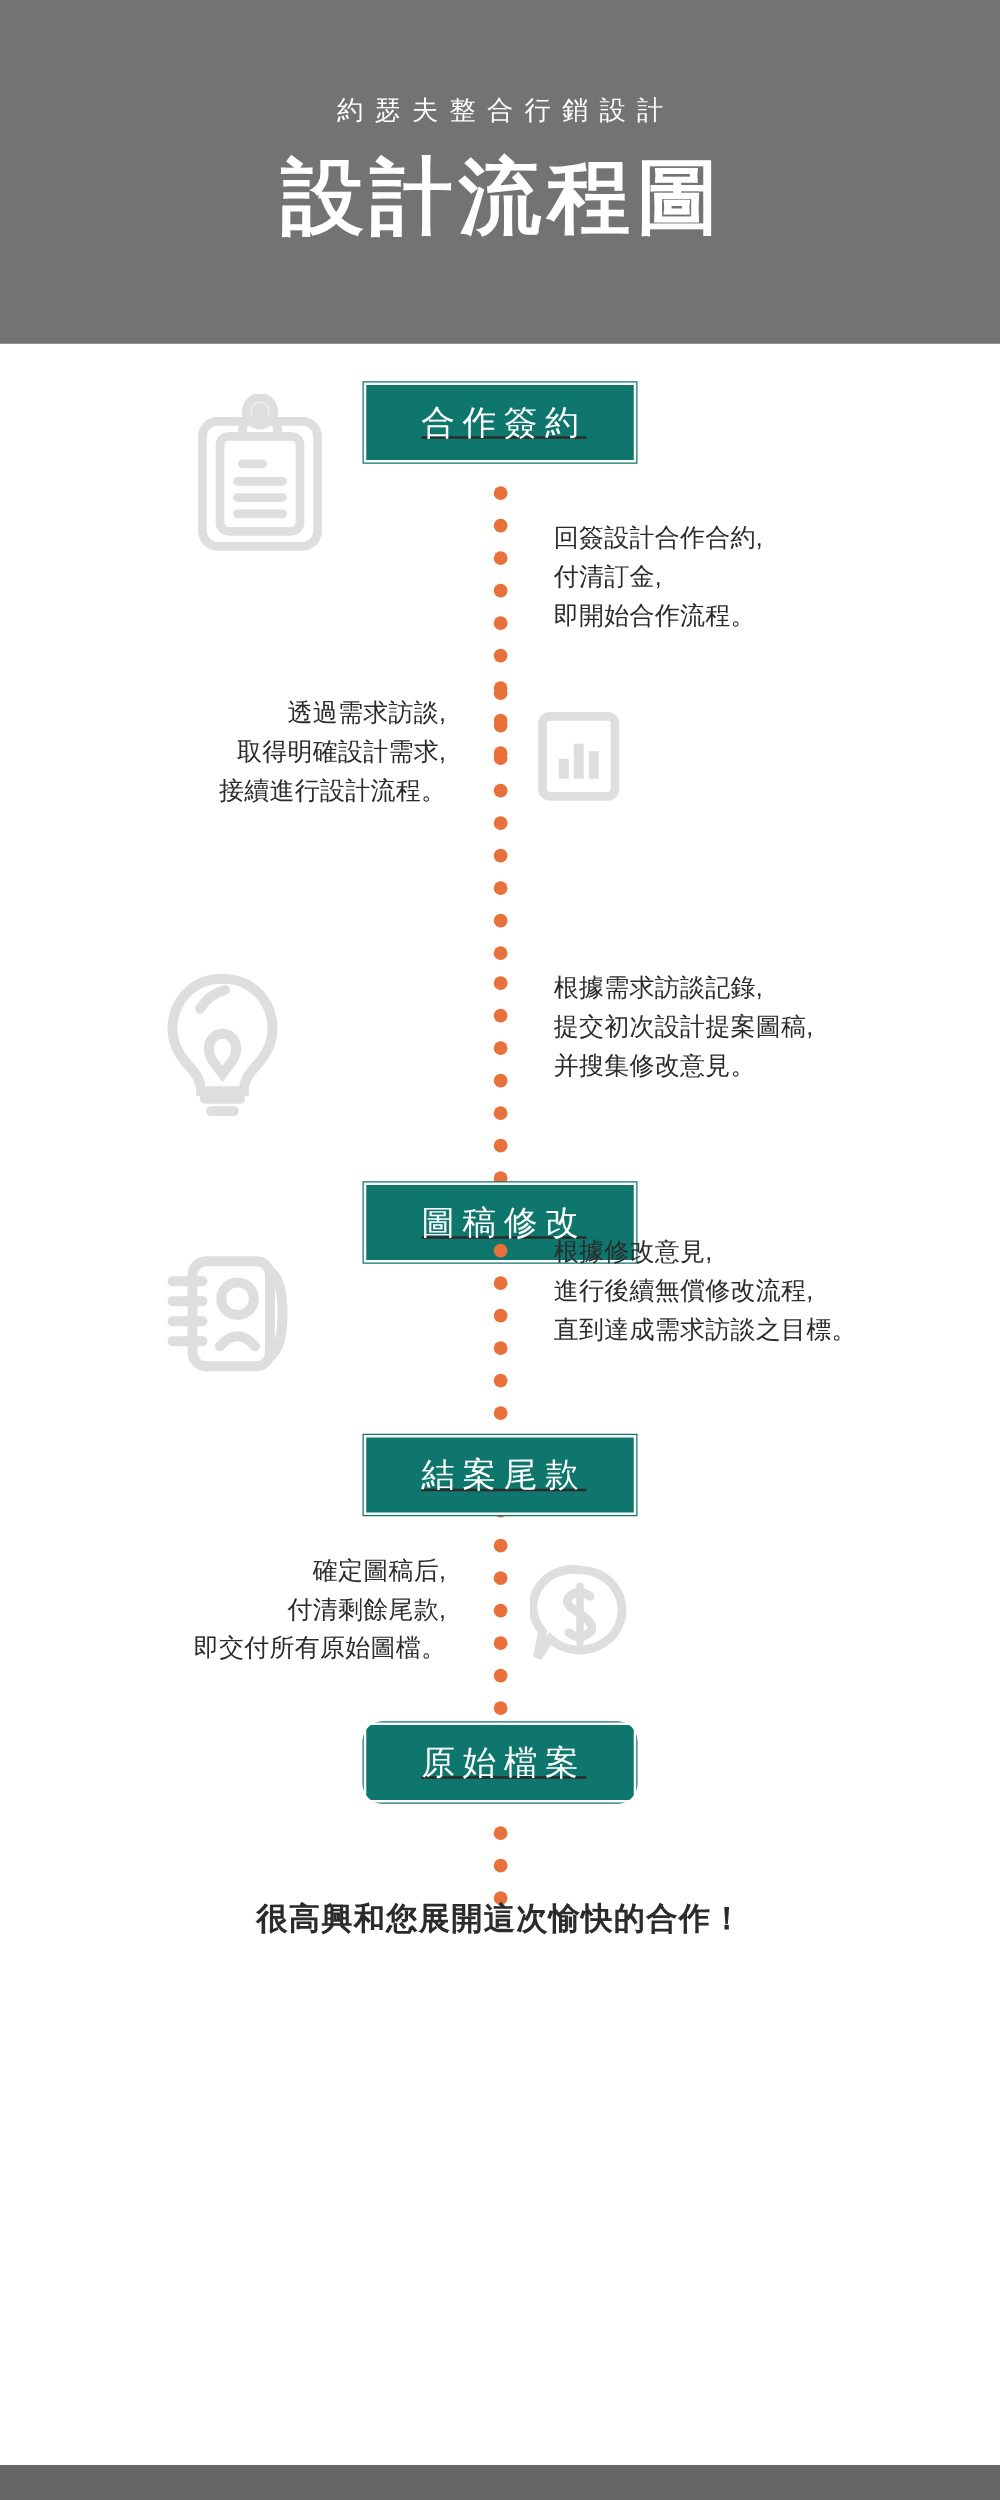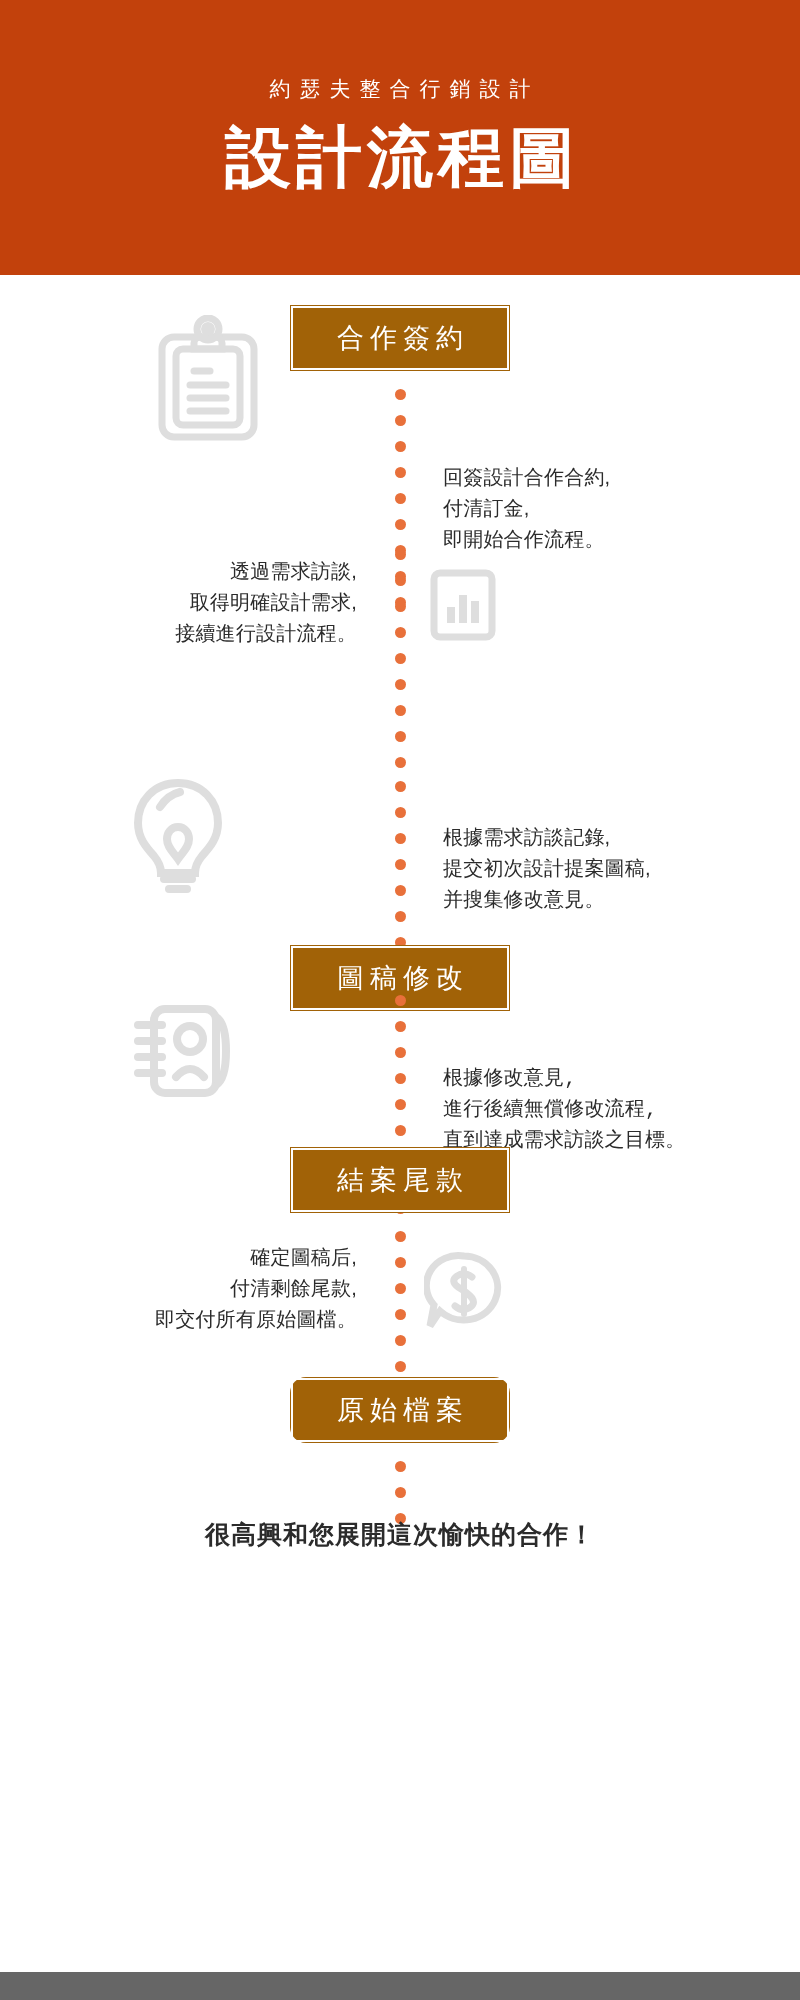--- a/index.html
+++ b/index.html
@@ -14,21 +14,21 @@
     position: relative;
     overflow: hidden;
     color: #2b2b2b;
   }
 
   
   .header {
     position: absolute;
     left: 0; top: 0;
     width: 800px; height: 275px;
-    background: #c2410c;
+    background: #737373;
     display: flex;
     flex-direction: column;
     align-items: center;
     justify-content: flex-start;
   }
   .header-subtitle {
     margin-top: 78px;
     color: #ffffff;
     font-size: 21px;
     letter-spacing: 9px;
@@ -53,22 +53,23 @@
     width: 800px;
     height: 1680px;
   }
 
   
   .step-box {
     position: absolute;
     width: 220px;
     height: 66px;
     left: 290px;
-    background: #a16207;
+    background: #0f766e;
     padding: 1px;
+    text-decoration: underline;
   }
   .step-box-inner {
     width: 100%;
     height: 100%;
     border: 2px solid #ffffff;
     display: flex;
     align-items: center;
     justify-content: center;
   }
   .step-label {
@@ -104,21 +105,20 @@
     font-size: 20px;
     line-height: 31px;
     color: #2b2b2b;
     white-space: pre-line;
     letter-spacing: 0.2px;
   }
   .desc.right-side {
     left: 443px;
     text-align: left;
     width: 320px;
-    margin-top: 46px;
   }
   .desc.left-side {
     right: 443px;
     text-align: right;
     width: 320px;
   }
 
   
   .icon {
     position: absolute;
@@ -255,21 +255,21 @@
     <span class="dot"></span>
     <span class="dot"></span>
     <span class="dot"></span>
     <span class="dot"></span>
     <span class="dot"></span>
     <span class="dot"></span>
     <span class="dot"></span>
     <span class="dot"></span>
   </div>
 
-  <div class="desc right-side" style="top:742px;font-family:Liberation Mono, monospace;">根據修改意見,
+  <div class="desc right-side" style="top:712px;">根據修改意見,
 進行後續無償修改流程,
 直到達成需求訪談之目標。</div>
 
   <div class="icon" style="left:128px; top:726px;">
     <svg width="105" height="100" viewBox="0 0 105 100" fill="none" stroke="#dedede" stroke-width="8">
       <rect x="26" y="8" width="62" height="84" rx="11"></rect>
       <path d="M88 16 q10 6 10 34 q0 28 -10 34" stroke-width="8"></path>
       <circle cx="62" cy="38" r="13"></circle>
       <path d="M48 76 q14 -16 28 0" stroke-linecap="round"></path>
       <line x1="10" y1="24" x2="34" y2="24" stroke-linecap="round"></line>

